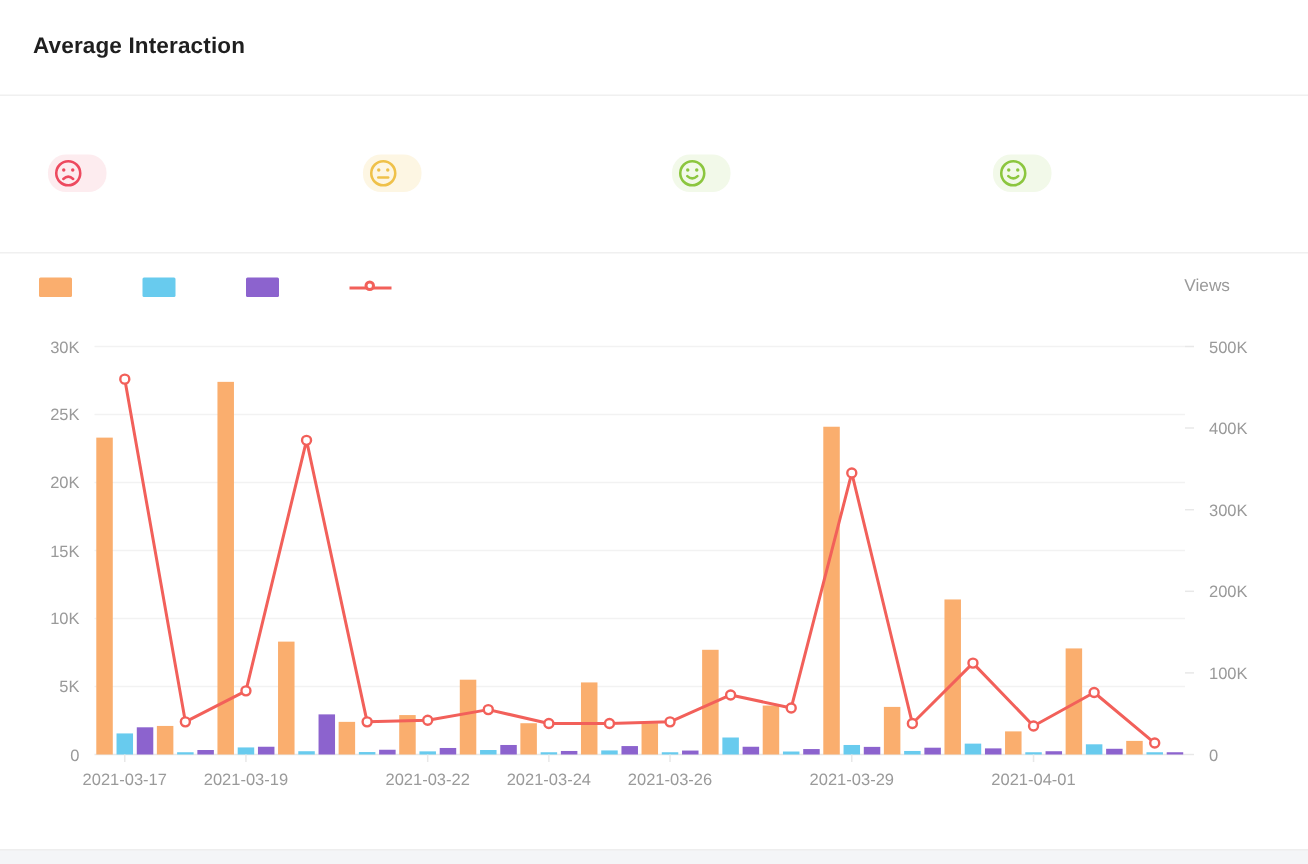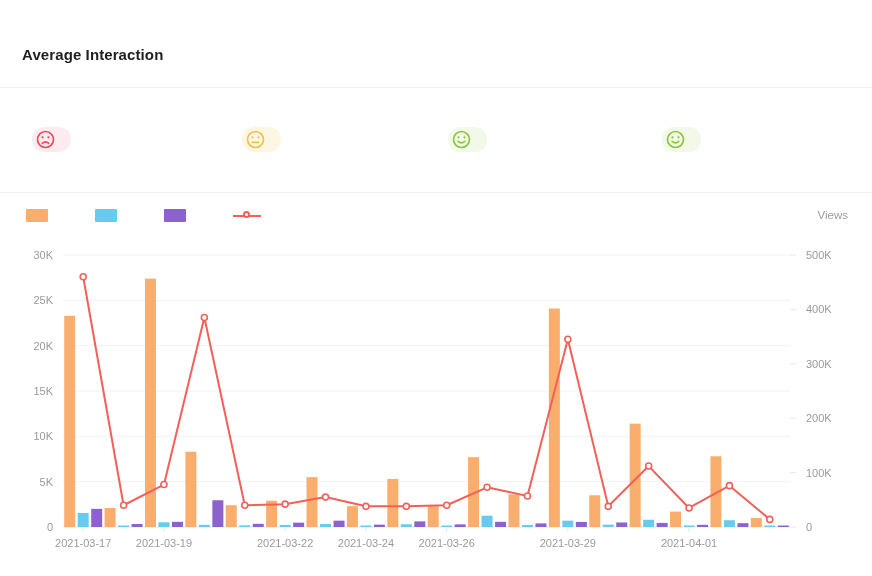--- a/index.html
+++ b/index.html
@@ -10,21 +10,20 @@
     color:#333;
     -webkit-font-smoothing:antialiased;
   }
   .card{width:872px;height:576px;position:relative;background:#fff;display:flex;flex-direction:column;}
 
   
   .card-header{
     height:64px;min-height:64px;box-sizing:border-box;
     padding:22px 0 16px 22px;
     border-bottom:1px solid #f0f0f0;
-    margin-top:24px;
   }
   .card-title{font-size:15px;font-weight:bold;color:#1f1f1f;letter-spacing:.1px;}
 
   
   .metrics{
     height:105px;min-height:105px;box-sizing:border-box;
     display:flex;align-items:flex-start;
     padding:26px 0 0 0;
     border-bottom:1px solid #f0f0f0;
   }
@@ -51,21 +50,21 @@
   .legend-item{display:flex;align-items:center;margin-right:38px;cursor:pointer;}
   .legend-swatch{width:22px;height:13px;border-radius:1px;margin-right:9px;}
   .legend-line{width:28px;height:13px;margin-right:9px;position:relative;}
   .legend-line .bar{position:absolute;top:6px;left:0;width:28px;height:2px;background:#f2605a;}
   .legend-line .dot{
     position:absolute;top:2.5px;left:10px;width:7px;height:7px;border-radius:50%;
     background:#fff;border:2px solid #f2605a;box-sizing:border-box;
   }
   .legend-label{font-size:12.5px;color:#5b5b5b;}
   .legend-right{
-    position:absolute;right:24px;top:50%;transform:translateY(-50%);
+    position:absolute;right:52px;top:50%;transform:translateY(-50%);
     font-size:11.5px;color:#9a9a9a;
   }
 
   
   .plot-wrap{flex:1;position:relative;}
   svg.plot{display:block;}
 
   .tick-text{font-size:11px;fill:#9a9a9a;font-family:"Liberation Sans","DejaVu Sans",sans-serif;}
   .tick-text.left{text-anchor:end;}
   .tick-text.right{text-anchor:start;}

